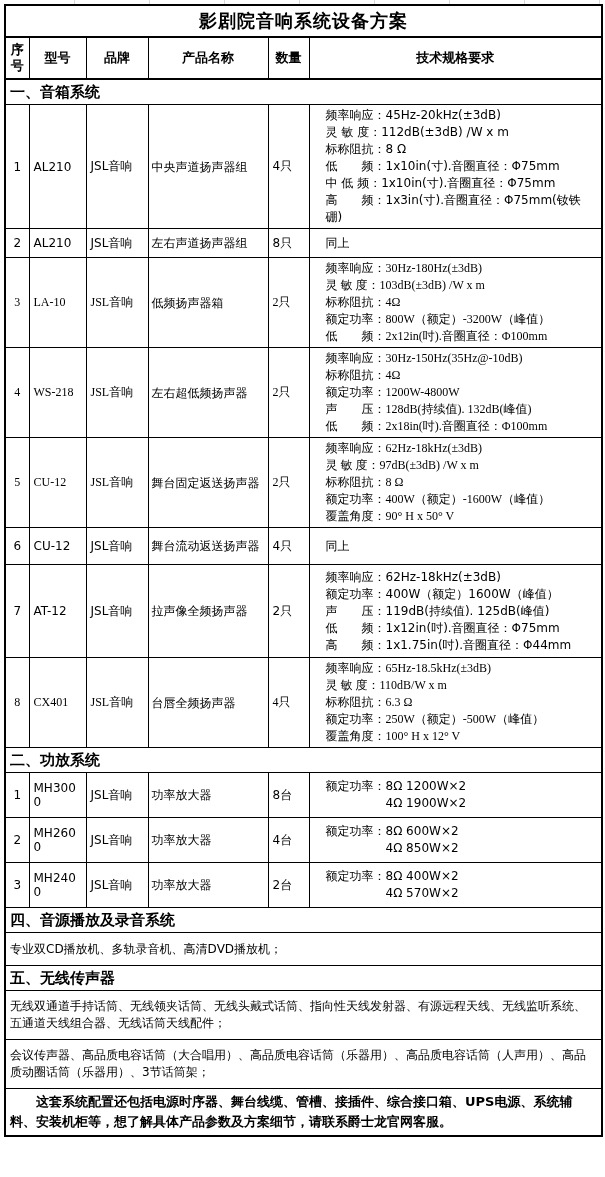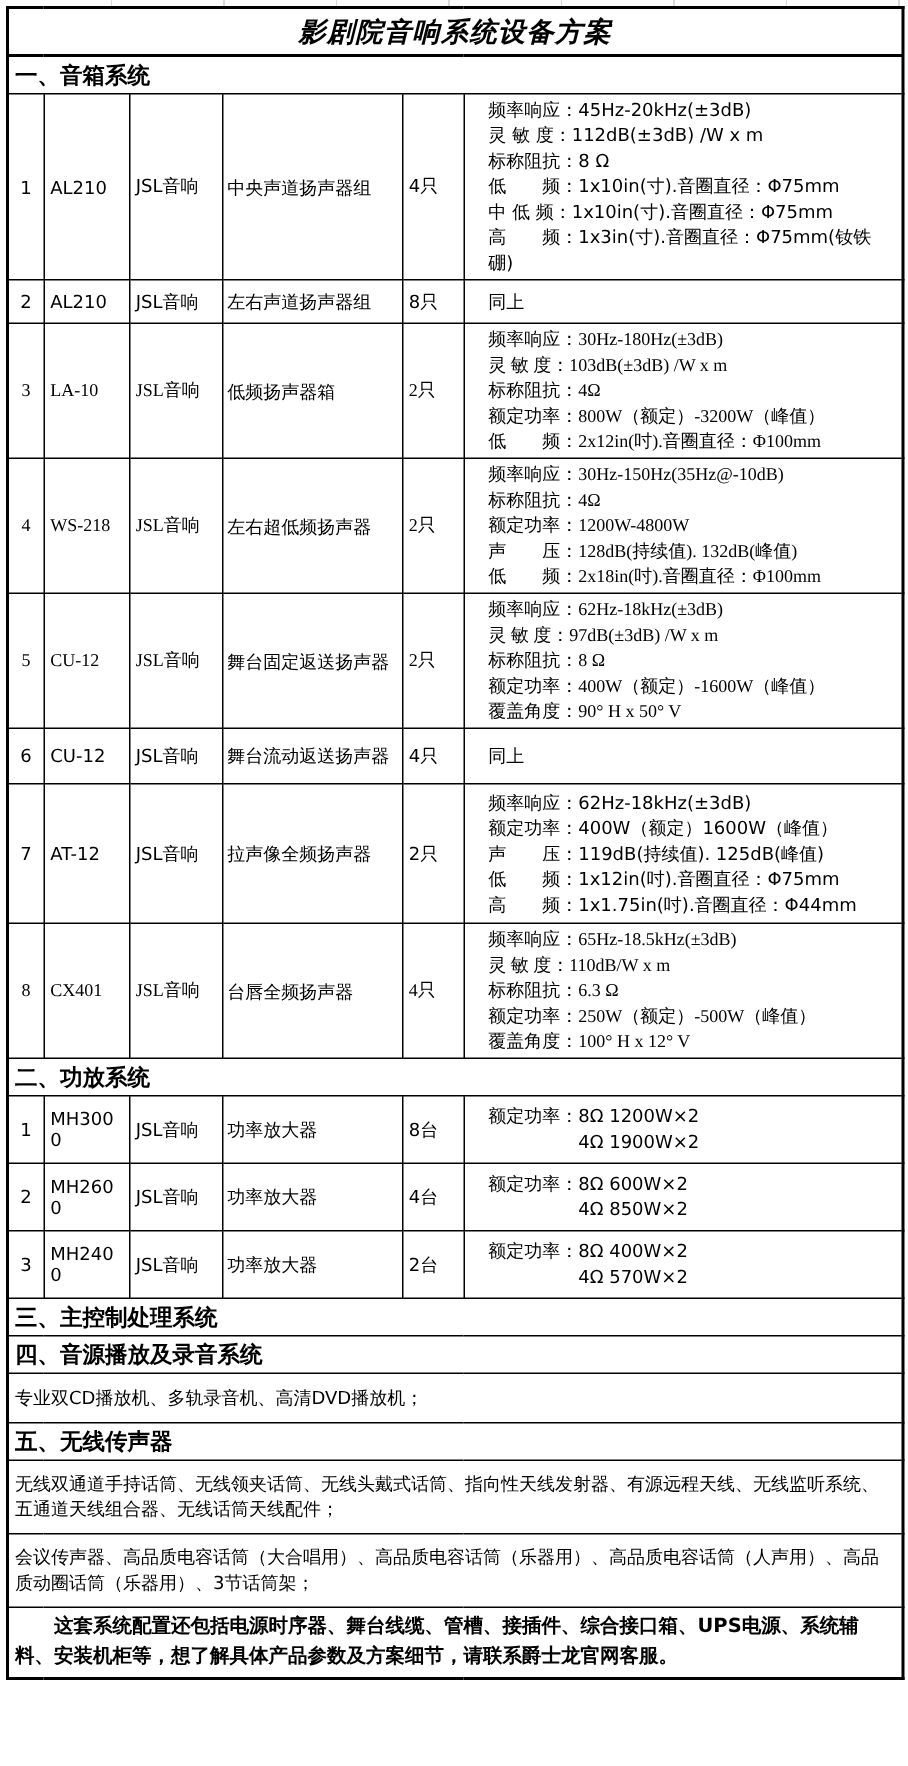--- a/index.html
+++ b/index.html
@@ -28,21 +28,20 @@
     overflow: hidden;
     word-break: break-all;
   }
   .title-cell {
     font-size: 18px;
     font-weight: bold;
     text-align: center;
     height: 26px;
     border-bottom: 2px solid #000000;
     letter-spacing: 1px;
-    font-style: italic;
   }
   th.col-h {
     font-weight: bold;
     text-align: center;
     font-size: 13px;
     height: 36px;
     line-height: 16px;
     border-bottom: 2px solid #000000;
     padding: 2px 2px;
   }
@@ -92,20 +91,28 @@
       <col style="width:120px">
         <col style="width:41px">
         <col style="width:293px">
     </colgroup>
 
     <tbody>
         <tr>
       <td colspan="6" class="title-cell">影剧院音响系统设备方案</td>
     </tr>
 
+    <tr>
+      <th class="col-h">序号</th>
+      <th class="col-h">型号</th>
+      <th class="col-h">品牌</th>
+      <th class="col-h">产品名称</th>
+      <th class="col-h">数量</th>
+      <th class="col-h">技术规格要求</th>
+    </tr>
 
     <tr class="section-row">
       <td colspan="6">一、音箱系统</td>
     </tr>
 
     <tr class="r1">
       <td class="c-no">1</td>
       <td class="c-model">AL210</td>
       <td class="c-brand">JSL音响</td>
       <td class="c-name">中央声道扬声器组</td>
@@ -228,23 +235,20 @@
     <tr class="amp">
       <td class="c-no">3</td>
       <td class="c-model">MH2400</td>
       <td class="c-brand">JSL音响</td>
       <td class="c-name">功率放大器</td>
       <td class="c-qty">2台</td>
       <td class="c-spec">额定功率：8Ω 400W×2
 　　　　　4Ω 570W×2</td>
     </tr>
 
-    <tr class="section-row">
-      <td colspan="6">三、主控制处理系统</td>
-    </tr>
 
     <tr class="section-row">
       <td colspan="6">四、音源播放及录音系统</td>
     </tr>
     <tr class="content-row">
       <td colspan="6">专业双CD播放机、多轨录音机、高清DVD播放机；</td>
     </tr>
 
     <tr class="section-row">
       <td colspan="6">五、无线传声器</td>

